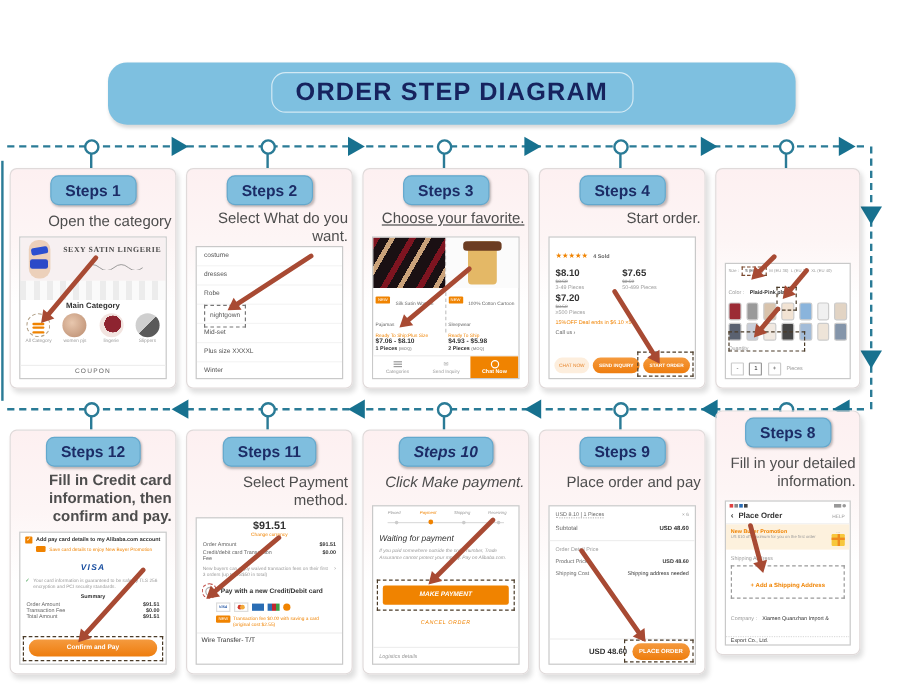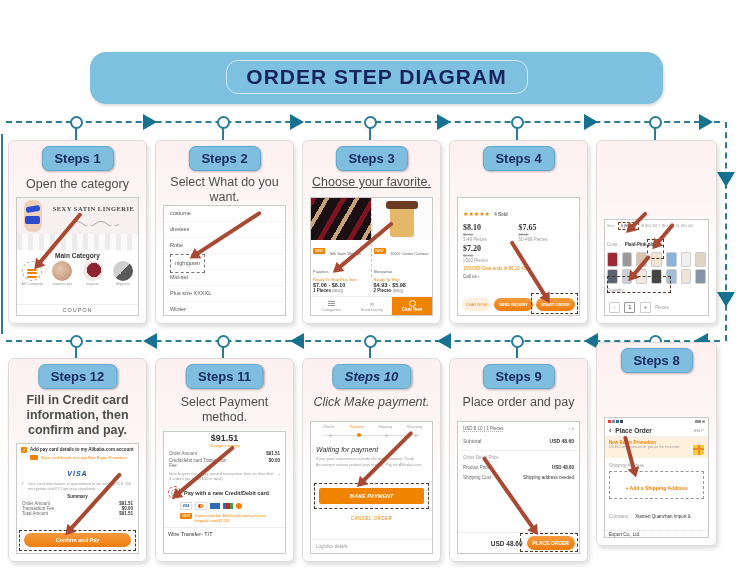--- a/index.html
+++ b/index.html
@@ -14,29 +14,29 @@
   .solidv{position:absolute;width:2px;background:#2a7b96;}
   .tri{position:absolute;width:0;height:0;}
   .tri.r{border-top:8px solid transparent;border-bottom:8px solid transparent;border-left:14px solid #17718f;}
   .tri.l{border-top:8px solid transparent;border-bottom:8px solid transparent;border-right:14px solid #17718f;}
   .tri.d{border-left:9px solid transparent;border-right:9px solid transparent;border-top:15px solid #17718f;}
   .node{position:absolute;width:9px;height:9px;border:2px solid #2a7b96;border-radius:50%;background:#fff;}
   .stem{position:absolute;width:0;border-left:2px solid #2a7b96;}
   
   .card{position:absolute;background:linear-gradient(180deg,#fdf0f1 0%,#fdf5f5 32%,#ffffff 62%);border:1px solid #e0dada;border-radius:6px;box-shadow:2px 3px 4px rgba(0,0,0,.13);}
   .stepbtn{position:absolute;top:5px;left:50%;transform:translateX(-50%);background:#7fbede;border:1px solid #63a8cd;border-radius:7px;color:#1c2c66;font-weight:bold;font-size:13px;padding:4px 12px;white-space:nowrap;box-shadow:1px 1px 2px rgba(0,0,0,.25);}
-  .desc{position:absolute;left:3px;right:3px;text-align:center;color:#4d4d4d;font-size:12.5px;line-height:1.18;}
+  .desc{position:absolute;left:3px;right:3px;text-align:right;color:#4d4d4d;font-size:12.5px;line-height:1.18;}
   .shot{position:absolute;left:7px;right:7px;bottom:7px;background:#fff;border:1px solid #c9c9c9;overflow:hidden;}
   
   .rarrow{position:absolute;height:3.5px;background:#a84a33;transform-origin:0 50%;z-index:6;border-radius:2px;}
   .rarrow::before{content:"";position:absolute;left:-9px;top:-4.5px;width:0;height:0;border:6px solid transparent;border-right:10px solid #a84a33;}
   .hl{position:absolute;border:1.5px dashed #4a3b28;z-index:4;}
   
   .t35{font-size:3.5px;} .t4{font-size:4px;} .t45{font-size:4.5px;} .t5{font-size:5px;}
-  .t55{font-size:5.5px;} .t6{font-size:6px;} .t65{font-size:6.5px;} .t7{font-size:7px;} .t8{font-size:8px;font-family:Liberation Serif, serif;} .t9{font-size:9px;}
+  .t55{font-size:5.5px;} .t6{font-size:6px;} .t65{font-size:6.5px;} .t7{font-size:7px;} .t8{font-size:8px;} .t9{font-size:9px;}
   .gray{color:#9a9a9a;} .dgray{color:#666;} .dark{color:#333;} .org{color:#f08300;} .b{font-weight:bold;}
   .strike{text-decoration:line-through;}
   .kv{display:flex;justify-content:space-between;align-items:baseline;}
   .chip{display:inline-block;background:#f08300;color:#fff;font-size:3.5px;padding:1px 2px;border-radius:1px;vertical-align:middle;}
   .obtn{background:#f08300;color:#fff;border-radius:3px;text-align:center;}
   .opill{background:linear-gradient(#f59a3e,#ee7d0e);color:#fff;border-radius:9px;text-align:center;}
   .mi{height:15px;line-height:15px;padding-left:6px;color:#555;font-size:5.5px;border-bottom:1px solid #f4f4f4;}
   .mi-box{display:inline-block;border:1px dashed #777;padding:1px 4px;}
   .ham b{display:block;width:10px;height:2px;background:#f08300;margin:1.5px auto;border-radius:1px;}
   .swatch{width:10px;height:13px;border-radius:2px;border:0.5px solid #ccc;}
@@ -197,20 +197,21 @@
           <div style="width:5px;height:5px;border:1px solid #fff;border-radius:50%;"></div>
           <div class="t45 b">Chat Now</div>
         </div>
       </div>
     </div>
     <div class="rarrow" style="left:32px;top:128px;width:75px;transform:rotate(-40deg);"></div>
   </div>
 
   <div class="card" style="left:449px;top:140px;width:137px;height:182px;">
     <div class="stepbtn">Steps 4</div>
+    <div class="desc" style="top:34px;">Start order.</div>
     <div class="shot" style="top:56px;">
       <div style="padding:4px 5px 0;">
         <div><span class="t6 org">★★★★★</span> <span class="t45 dgray b">4 Sold</span></div>
         <div style="display:grid;grid-template-columns:1fr 1fr;row-gap:2px;margin-top:3px;">
           <div>
             <div class="t8 b dark">$8.10</div>
             <div class="t4 gray strike">$8.50</div>
             <div class="t45 gray">3-49 Pieces</div>
           </div>
           <div>
@@ -416,20 +417,21 @@
         <span class="t65 b dark">USD 48.60</span>
         <span class="opill t5 b" style="padding:4px 6px;">PLACE ORDER</span>
       </div>
       <div class="hl" style="right:1px;bottom:1px;width:56px;height:17px;"></div>
     </div>
     <div class="rarrow" style="left:86px;top:172px;width:92px;transform:rotate(-125deg);"></div>
   </div>
 
   <div class="card" style="left:596px;top:342px;width:119px;height:202px;">
     <div class="stepbtn">Steps 8</div>
+    <div class="desc" style="top:36px;">Fill in your detailed information.</div>
     <div class="shot" style="top:74px;">
       <div style="height:7px;display:flex;align-items:center;justify-content:space-between;padding:0 3px;">
         <span style="display:inline-flex;gap:1px;">
             <i style="width:3px;height:3px;background:#e04040;"></i>
             <i style="width:3px;height:3px;background:#888;"></i>
             <i style="width:3px;height:3px;background:#2a6db4;"></i>
             <i style="width:3px;height:3px;background:#444;"></i>
           </span>
         <span style="display:inline-flex;gap:1px;align-items:center;">
             <i style="width:6px;height:3px;background:#999;"></i>

